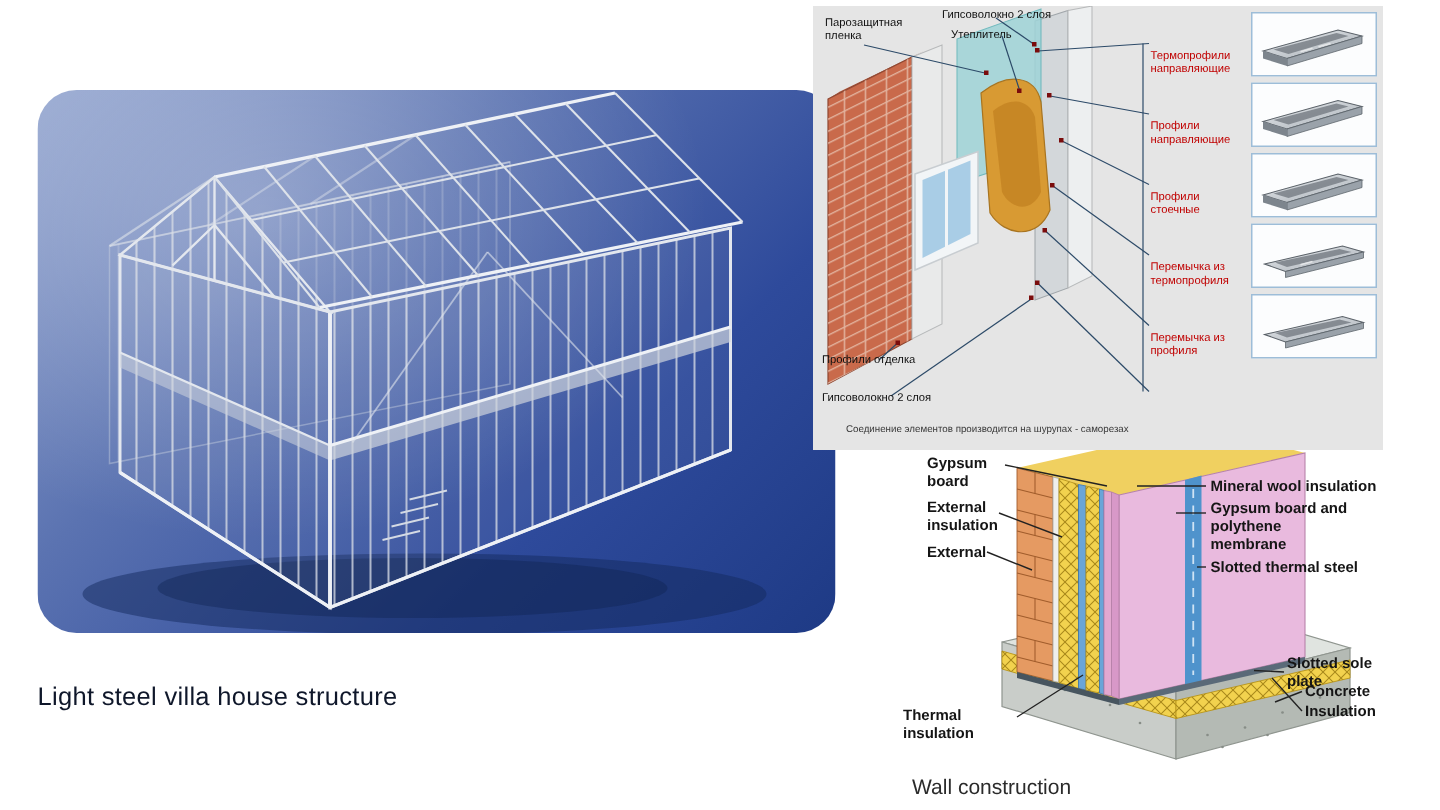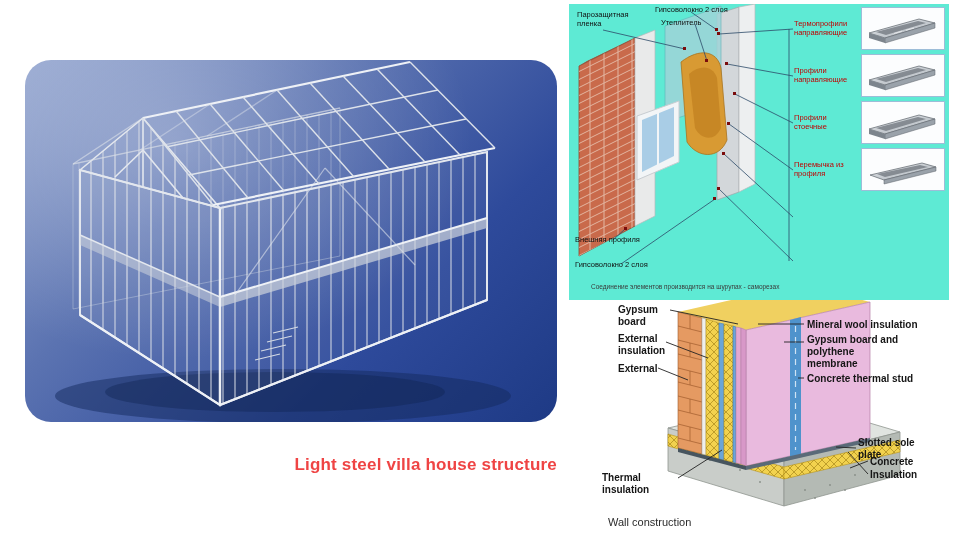--- a/index.html
+++ b/index.html
@@ -5,37 +5,37 @@
   html,body{margin:0;padding:0;background:#ffffff;}
   .canvas{position:relative;width:960px;height:540px;background:#ffffff;overflow:hidden;
           font-family:"Liberation Sans",sans-serif;}
   .abs{position:absolute;}
 
   
   .house-panel{position:absolute;left:25px;top:60px;width:532px;height:362px;border-radius:26px;
     background:
       radial-gradient(ellipse at 28% 22%, rgba(255,255,255,0.28), rgba(255,255,255,0) 55%),
       linear-gradient(135deg,#93a5cf 0%,#5b73b1 35%,#2e4a9b 70%,#1e3a85 100%);}
-  .house-caption{position:absolute;left:25px;top:455px;width:532px;text-align:right;
-    font-size:17px;font-weight:bold;color:#ef4444;letter-spacing:0.2px;}
+  .house-caption{position:absolute;left:25px;top:455px;width:532px;text-align:left;
+    font-size:17px;font-weight:normal;color:#0f172a;letter-spacing:0.2px;}
 
   
-  .top-diagram{position:absolute;left:569px;top:4px;width:380px;height:296px;background:#5eead4;}
+  .top-diagram{position:absolute;left:542px;top:4px;width:380px;height:296px;background:#e5e5e5;}
   .ru-lbl{position:absolute;font-size:7.5px;color:#101010;line-height:1.2;}
   .ru-note{position:absolute;font-size:6.5px;color:#3a3a3a;line-height:1.2;white-space:nowrap;}
   .profiles-col{position:absolute;left:225px;top:2px;width:152px;}
-  .profile-row{display:flex;align-items:center;height:45px;margin-bottom:2px;}
+  .profile-row{display:flex;align-items:flex-end;height:45px;margin-bottom:2px;}
   .profile-label{width:64px;font-size:7.5px;color:#c00000;line-height:1.18;padding-right:3px;}
   .profile-box{width:84px;height:43px;border:1px solid #9dbdd8;background:#fcfdfe;
     display:flex;align-items:center;justify-content:center;box-sizing:border-box;}
 
   
   .bottom-diagram{position:absolute;left:590px;top:300px;width:368px;height:238px;background:#fff;}
   .en-lbl{position:absolute;font-size:10px;font-weight:700;color:#151515;line-height:1.2;}
-  .bd-title{position:absolute;left:18px;top:216px;font-size:11px;color:#2b2b2b;}
+  .bd-title{position:absolute;left:18px;top:216px;font-size:14px;color:#2b2b2b;}
 </style>
 </head>
 <body>
 
 <div class="canvas">
 
   <div class="house-panel">
     <svg width="532" height="362" viewBox="0 0 532 362">
       <defs>
         <pattern id="studs" width="12" height="10" patternUnits="userSpaceOnUse">
@@ -170,21 +170,21 @@
         <rect x="164" y="88" width="3" height="3"></rect>
           <rect x="158" y="118" width="3" height="3"></rect>
         <rect x="153" y="148" width="3" height="3"></rect>
           <rect x="148" y="183" width="3" height="3"></rect>
       </g>
     </svg>
 
     <div class="ru-lbl" style="left:8px;top:6px;width:52px">Парозащитная пленка</div>
     <div class="ru-lbl" style="left:86px;top:1px;width:90px;white-space:nowrap">Гипсоволокно 2 слоя</div>
     <div class="ru-lbl" style="left:92px;top:14px;width:60px;white-space:nowrap">Утеплитель</div>
-    <div class="ru-lbl" style="left:6px;top:231px;width:75px;white-space:nowrap">Внешняя профиля</div>
+    <div class="ru-lbl" style="left:6px;top:231px;width:75px;white-space:nowrap">Профили отделка</div>
     <div class="ru-lbl" style="left:6px;top:256px;width:90px;white-space:nowrap">Гипсоволокно 2 слоя</div>
     <div class="ru-note" style="left:22px;top:279px">Соединение элементов производится на шурупах - саморезах</div>
 
     <div class="profiles-col">
 
       <div class="profile-row">
         <div class="profile-label">Термопрофили направляющие</div>
         <div class="profile-box">
           <svg width="78" height="36" viewBox="0 0 78 36">
             <defs>
@@ -221,20 +221,31 @@
         <div class="profile-box">
           <svg width="78" height="36" viewBox="0 0 78 36">
             <polygon points="5,24 55,10 71,14 21,29" fill="url(#mg)" stroke="#5a6168" stroke-width="0.7"></polygon>
             <polygon points="12,23 54,12 62,14 22,26" fill="#747b82" opacity="0.8"></polygon>
             <polygon points="21,29 71,14 71,19 21,34" fill="#9aa2aa" stroke="#5a6168" stroke-width="0.5"></polygon>
             <polygon points="5,24 21,29 21,34 5,29" fill="#7d858d"></polygon>
           </svg>
         </div>
       </div>
 
+      <div class="profile-row">
+        <div class="profile-label">Перемычка из термопрофиля</div>
+        <div class="profile-box">
+          <svg width="78" height="36" viewBox="0 0 78 36">
+            <polygon points="6,23 58,11 72,15 20,28" fill="url(#mg)" stroke="#5a6168" stroke-width="0.7"></polygon>
+            <polygon points="13,22 56,13 64,15 21,25" fill="#747b82" opacity="0.8"></polygon>
+            <polygon points="20,28 72,15 72,19 20,32" fill="#9aa2aa" stroke="#5a6168" stroke-width="0.5"></polygon>
+            <line x1="30" y1="23.5" x2="38" y2="21.4" stroke="#e5e7e9" stroke-width="1"></line>
+          </svg>
+        </div>
+      </div>
 
       <div class="profile-row">
         <div class="profile-label">Перемычка из профиля</div>
         <div class="profile-box">
           <svg width="78" height="36" viewBox="0 0 78 36">
             <polygon points="6,23 58,11 72,15 20,28" fill="url(#mg)" stroke="#5a6168" stroke-width="0.7"></polygon>
             <polygon points="13,22 56,13 64,15 21,25" fill="#747b82" opacity="0.8"></polygon>
             <polygon points="20,28 72,15 72,19 20,32" fill="#9aa2aa" stroke="#5a6168" stroke-width="0.5"></polygon>
           </svg>
         </div>
@@ -328,21 +339,21 @@
         <line x1="278" y1="174" x2="258" y2="152"></line>
       </g>
     </svg>
 
     <div class="en-lbl" style="left:28px;top:4px;width:60px">Gypsum board</div>
     <div class="en-lbl" style="left:28px;top:33px;width:55px">External insulation</div>
     <div class="en-lbl" style="left:28px;top:63px;width:60px">External</div>
     <div class="en-lbl" style="left:12px;top:172px;width:55px">Thermal insulation</div>
     <div class="en-lbl" style="left:217px;top:19px;width:120px;white-space:nowrap">Mineral wool insulation</div>
     <div class="en-lbl" style="left:217px;top:34px;width:92px">Gypsum board and polythene membrane</div>
-    <div class="en-lbl" style="left:217px;top:73px;width:110px;white-space:nowrap">Concrete thermal stud</div>
+    <div class="en-lbl" style="left:217px;top:73px;width:110px;white-space:nowrap">Slotted thermal steel</div>
     <div class="en-lbl" style="left:268px;top:137px;width:58px">Slotted sole plate</div>
     <div class="en-lbl" style="left:280px;top:156px;width:60px;white-space:nowrap">Concrete</div>
     <div class="en-lbl" style="left:280px;top:169px;width:60px;white-space:nowrap">Insulation</div>
 
     <div class="bd-title">Wall construction</div>
   </div>
 
 </div>
 
 </body></html>

